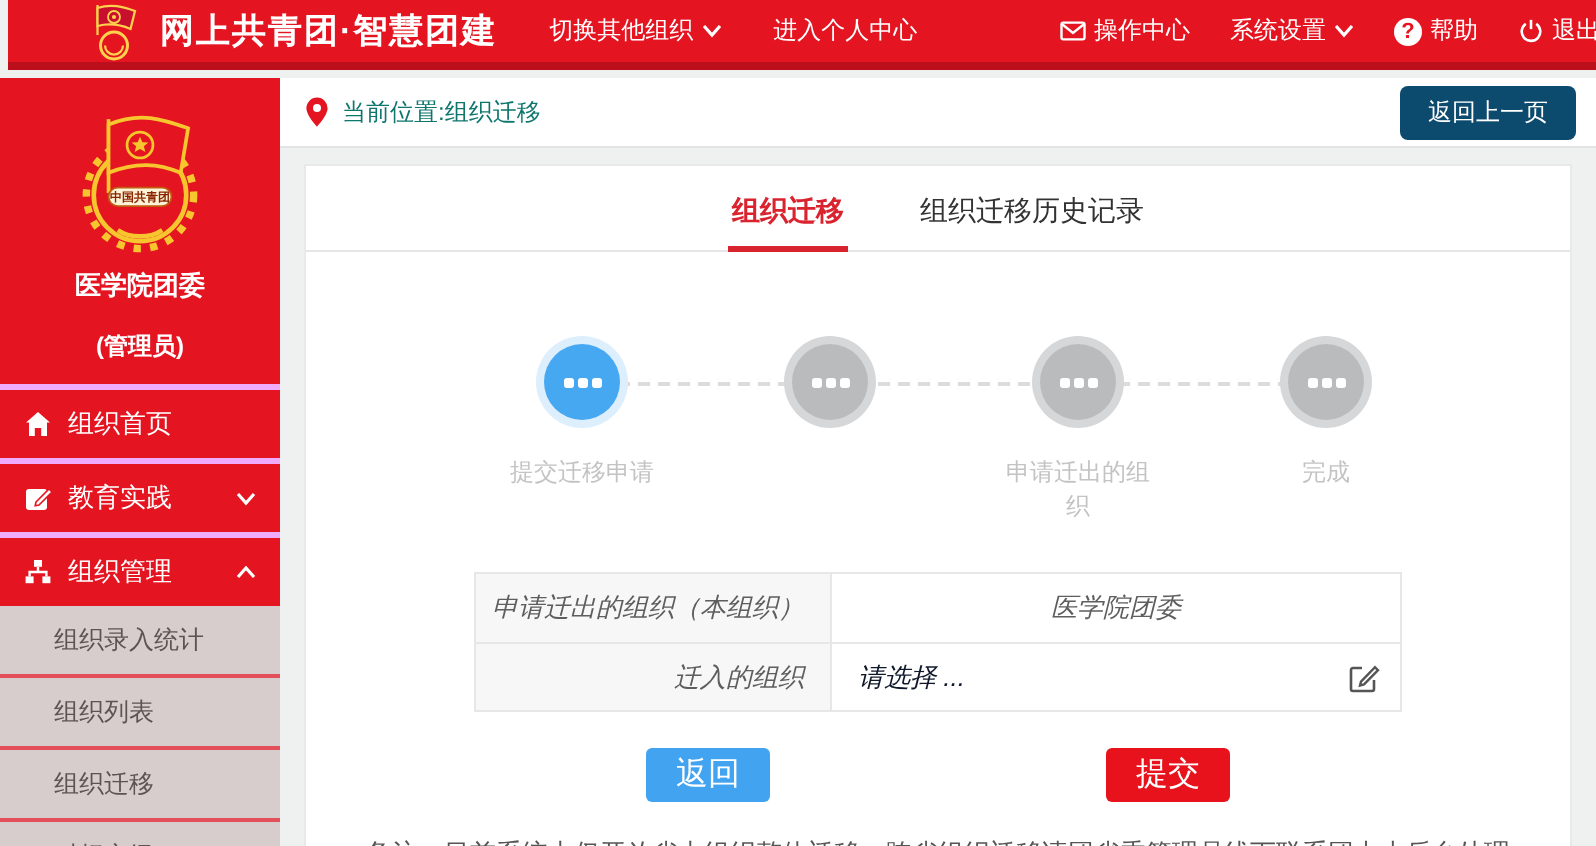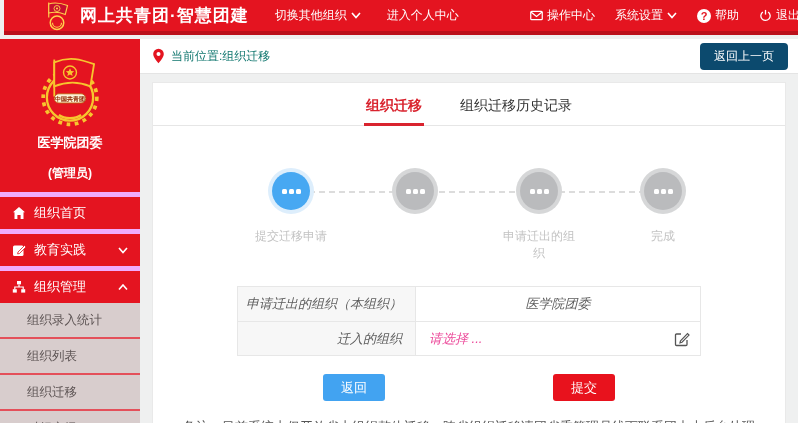--- a/index.html
+++ b/index.html
@@ -21,21 +21,21 @@
   .help-disc { width:14px; height:14px; border-radius:50%; background:#fff; color:#e41420;
     font-size:11px; font-weight:bold; display:flex; align-items:center; justify-content:center; }
 
   
   .sidebar { position:absolute; left:0; top:39px; width:140px; height:384px;
     background:#e41420; color:#fff; z-index:20; }
   .emblem { display:block; width:74px; height:74px; margin:15px auto 6px auto; }
   .org-name { text-align:center; font-size:13px; font-weight:bold; margin-top:6px; }
   .org-role { text-align:center; font-size:12px; font-weight:bold; margin-top:13px; margin-bottom:10px; }
   .menu-item { height:37px; display:flex; align-items:center; padding:0 12px;
-    border-top:5px solid #f0abfc; font-size:13px; cursor:pointer; }
+    border-top:3px solid #f0abfc; font-size:13px; cursor:pointer; }
   .menu-item .mi-icon { width:14px; height:14px; margin-right:8px; flex:none; }
   .menu-item .mi-chev { margin-left:auto; }
   .submenu-item { height:36px; display:flex; align-items:center; padding:0 12px 0 27px;
     background:#d8cdcd; color:#5c5353; font-size:12.5px; border-bottom:2px solid #e4505a; cursor:pointer; }
 
   
   .main { position:absolute; left:140px; top:39px; width:658px; height:384px; }
   .crumb-bar { height:35px; background:#fff; border-bottom:1px solid #e4e4e4;
     display:flex; align-items:center; padding:0 10px 0 12px; }
   .crumb-text { font-size:12px; color:#0f766e; margin-left:6px; }
@@ -67,26 +67,26 @@
 
   
   .form-table { width:464px; margin:14px auto 0 auto; border:1px solid #e7e7e7;font-style:italic; }
   .frow { display:flex; height:34px; }
   .frow + .frow { border-top:1px solid #e7e7e7; }
   .fcell-l { width:178px; background:#f7f7f7; border-right:1px solid #e7e7e7;
     display:flex; align-items:center; justify-content:flex-end; padding-right:13px;
     font-size:13px; color:#5e5e5e; }
   .fcell-v { flex:1; display:flex; align-items:center; font-size:13px; color:#5e5e5e; }
   .fcell-v.center { justify-content:center; }
-  .fcell-v.select { justify-content:flex-start; padding:0 10px 0 13px; color:#ec4899; cursor:pointer; }
+  .fcell-v.select { justify-content:flex-start; padding:0 10px 0 13px; color:#0f172a; cursor:pointer; }
   .edit-ic { margin-left:auto; width:16px; height:16px; cursor:pointer; }
 
   
   .btn-row { display:flex; justify-content:center; gap:168px; margin-top:18px; }
-  .btn { border:none; border-radius:3px; color:#fff; font-size:13px;
+  .btn { border:none; border-radius:3px; color:#fff; font-size:16px;
     width:62px; height:27px; cursor:pointer; }
   .btn-back { background:#42a3f1; }
   .btn-submit { background:#e8121d; }
 
   
   .note { margin-top:17px; text-align:center; font-size:13px; color:#555; padding:0 10px; }
 </style>
 </head>
 <body>
 

